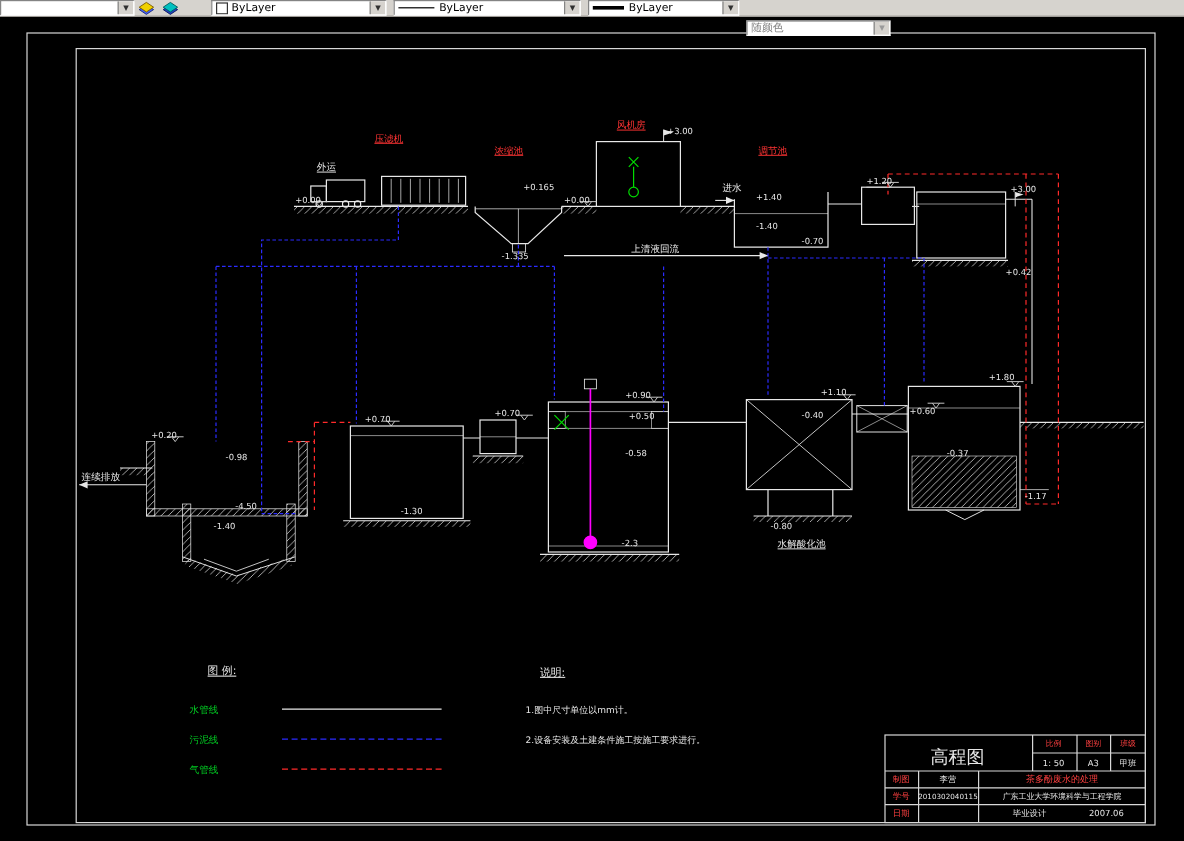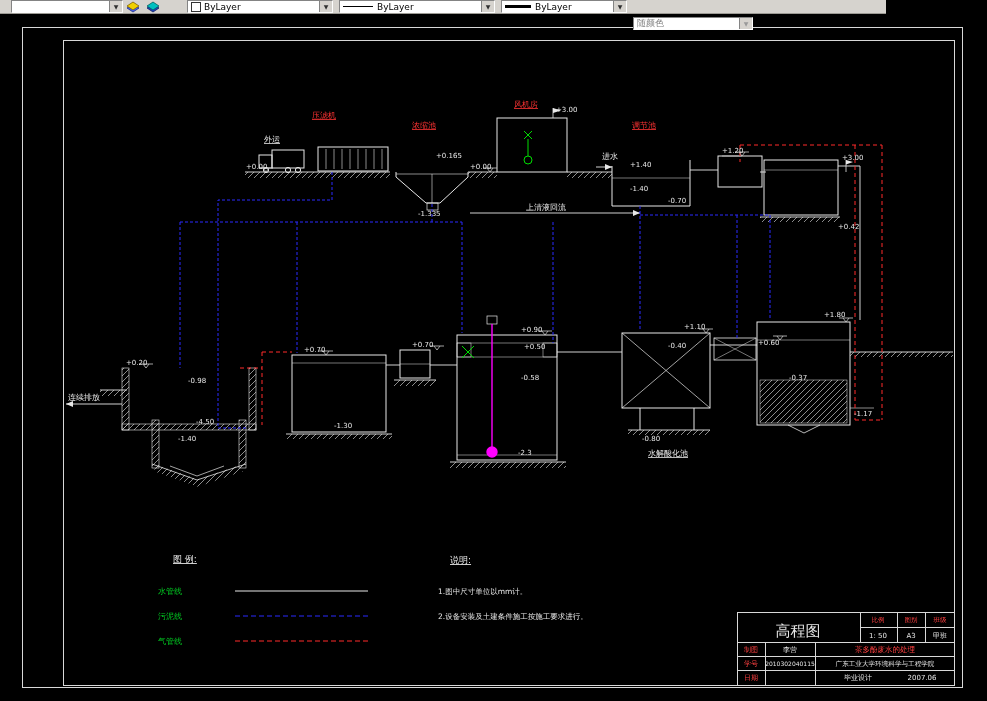--- a/index.html
+++ b/index.html
@@ -1,20 +1,20 @@
 <!DOCTYPE html>
 <html><head>
 <meta charset="utf-8">
 <style>
   html,body{margin:0;padding:0;}
   body{width:987px;height:701px;background:#000;position:relative;overflow:hidden;
        font-family:"DejaVu Sans","Liberation Sans",sans-serif;}
   
-  .toolbar{position:absolute;top:0;left:0;width:886px;height:14px;background:#d6d3ce;
-           display:flex;align-items:center;z-index:2;border-bottom:1px solid #9c9a94;box-sizing:border-box;padding-left:11px;}
+  .toolbar{position:absolute;top:0;left:0;width:987px;height:14px;background:#d6d3ce;
+           display:flex;align-items:center;z-index:2;border-bottom:1px solid #9c9a94;box-sizing:border-box;}
   .combo{height:13px;background:#fff;border:1px solid;border-color:#848484 #fdfdfd #fdfdfd #848484;
          display:flex;align-items:center;font-size:9px;color:#000;position:relative;
          padding:0 14px 0 3px;box-sizing:border-box;white-space:nowrap;overflow:hidden;}
   .combo .arrow{position:absolute;right:0;top:0;bottom:0;width:12px;background:#d6d3ce;
                 border-left:1px solid #848484;display:flex;align-items:center;justify-content:center;
                 font-size:6px;color:#303030;}
   .combo.disabled{color:#808080;margin-top:33px;}
   .combo.disabled .arrow{color:#9a9a9a;}
   .swatch{width:8px;height:8px;border:1px solid #333;background:#fff;margin-right:3px;flex:0 0 auto;}
   .lt-sample{width:30px;height:1px;background:#000;margin-right:4px;flex:0 0 auto;}

